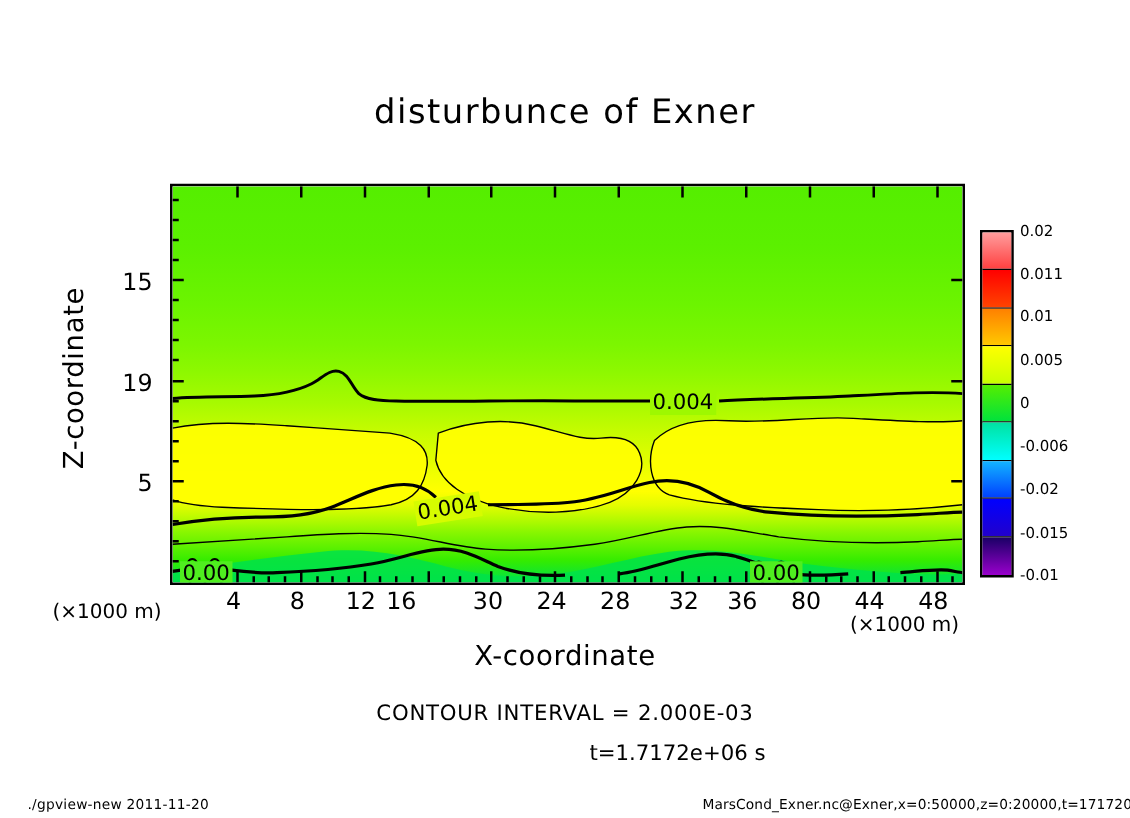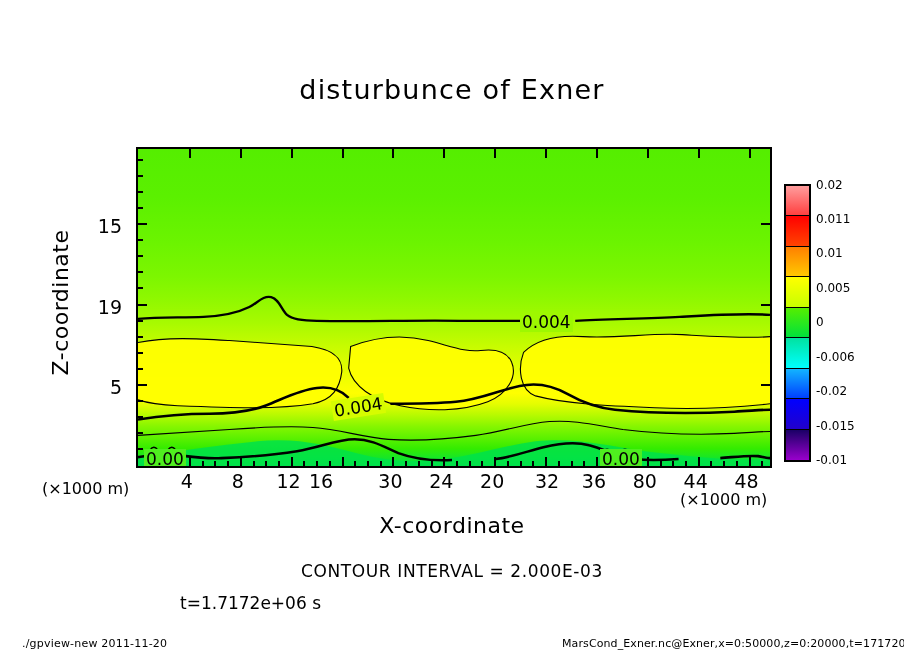--- a/index.html
+++ b/index.html
@@ -61,21 +61,21 @@
     left:784px;top:184px;width:27px;height:278px;
     border:2px solid #000;box-sizing:border-box;
   }
   .cb-band{position:absolute;left:0;width:100%;border-bottom:1.5px solid #000;box-sizing:border-box;}
   .cb-band:last-child{border-bottom:none;}
   .cb-label{position:absolute;left:816px;font-size:12px;white-space:nowrap;}
 
   
   #contour-interval{left:0;top:561px;width:904px;text-align:center;
      font-size:17px;letter-spacing:0.6px;}
-  #time-stamp{left:0;top:593px;width:904px;
+  #time-stamp{left:0;top:593px;width:904px;text-align:center;
      font-size:17px;padding-left:180px;box-sizing:border-box;}
   #footer-left{left:22px;top:637px;font-size:11px;letter-spacing:0.2px;}
   #footer-right{left:562px;top:637px;font-size:11px;letter-spacing:0.1px;}
 
   
   .clabel{position:absolute;font-size:17px;background:transparent;}
 </style>
 </head>
 <body>
 
@@ -262,21 +262,21 @@
   <div class="clabel" style="left:6px;top:300px;background:#4fee1f;padding:0 2px;">0.00</div>
   <div class="clabel" style="left:462px;top:300px;background:#4fee1f;padding:0 2px;">0.00</div>
 </div>
 
 <div class="xticklabel" style="left:161.9px">4</div>
 <div class="xticklabel" style="left:212.8px">8</div>
 <div class="xticklabel" style="left:263.6px">12</div>
 <div class="xticklabel" style="left:296px">16</div>
 <div class="xticklabel" style="left:365.4px">30</div>
 <div class="xticklabel" style="left:416.3px">24</div>
-<div class="xticklabel" style="left:467.2px">20</div>
+<div class="xticklabel" style="left:467.2px">28</div>
 <div class="xticklabel" style="left:522px">32</div>
 <div class="xticklabel" style="left:568.9px">36</div>
 <div class="xticklabel" style="left:619.8px">80</div>
 <div class="xticklabel" style="left:670.7px">44</div>
 <div class="xticklabel" style="left:721.6px">48</div>
 
 <div class="yticklabel" style="top:376px">5</div>
 <div class="yticklabel" style="top:296px">19</div>
 <div class="yticklabel" style="top:215px">15</div>
 

